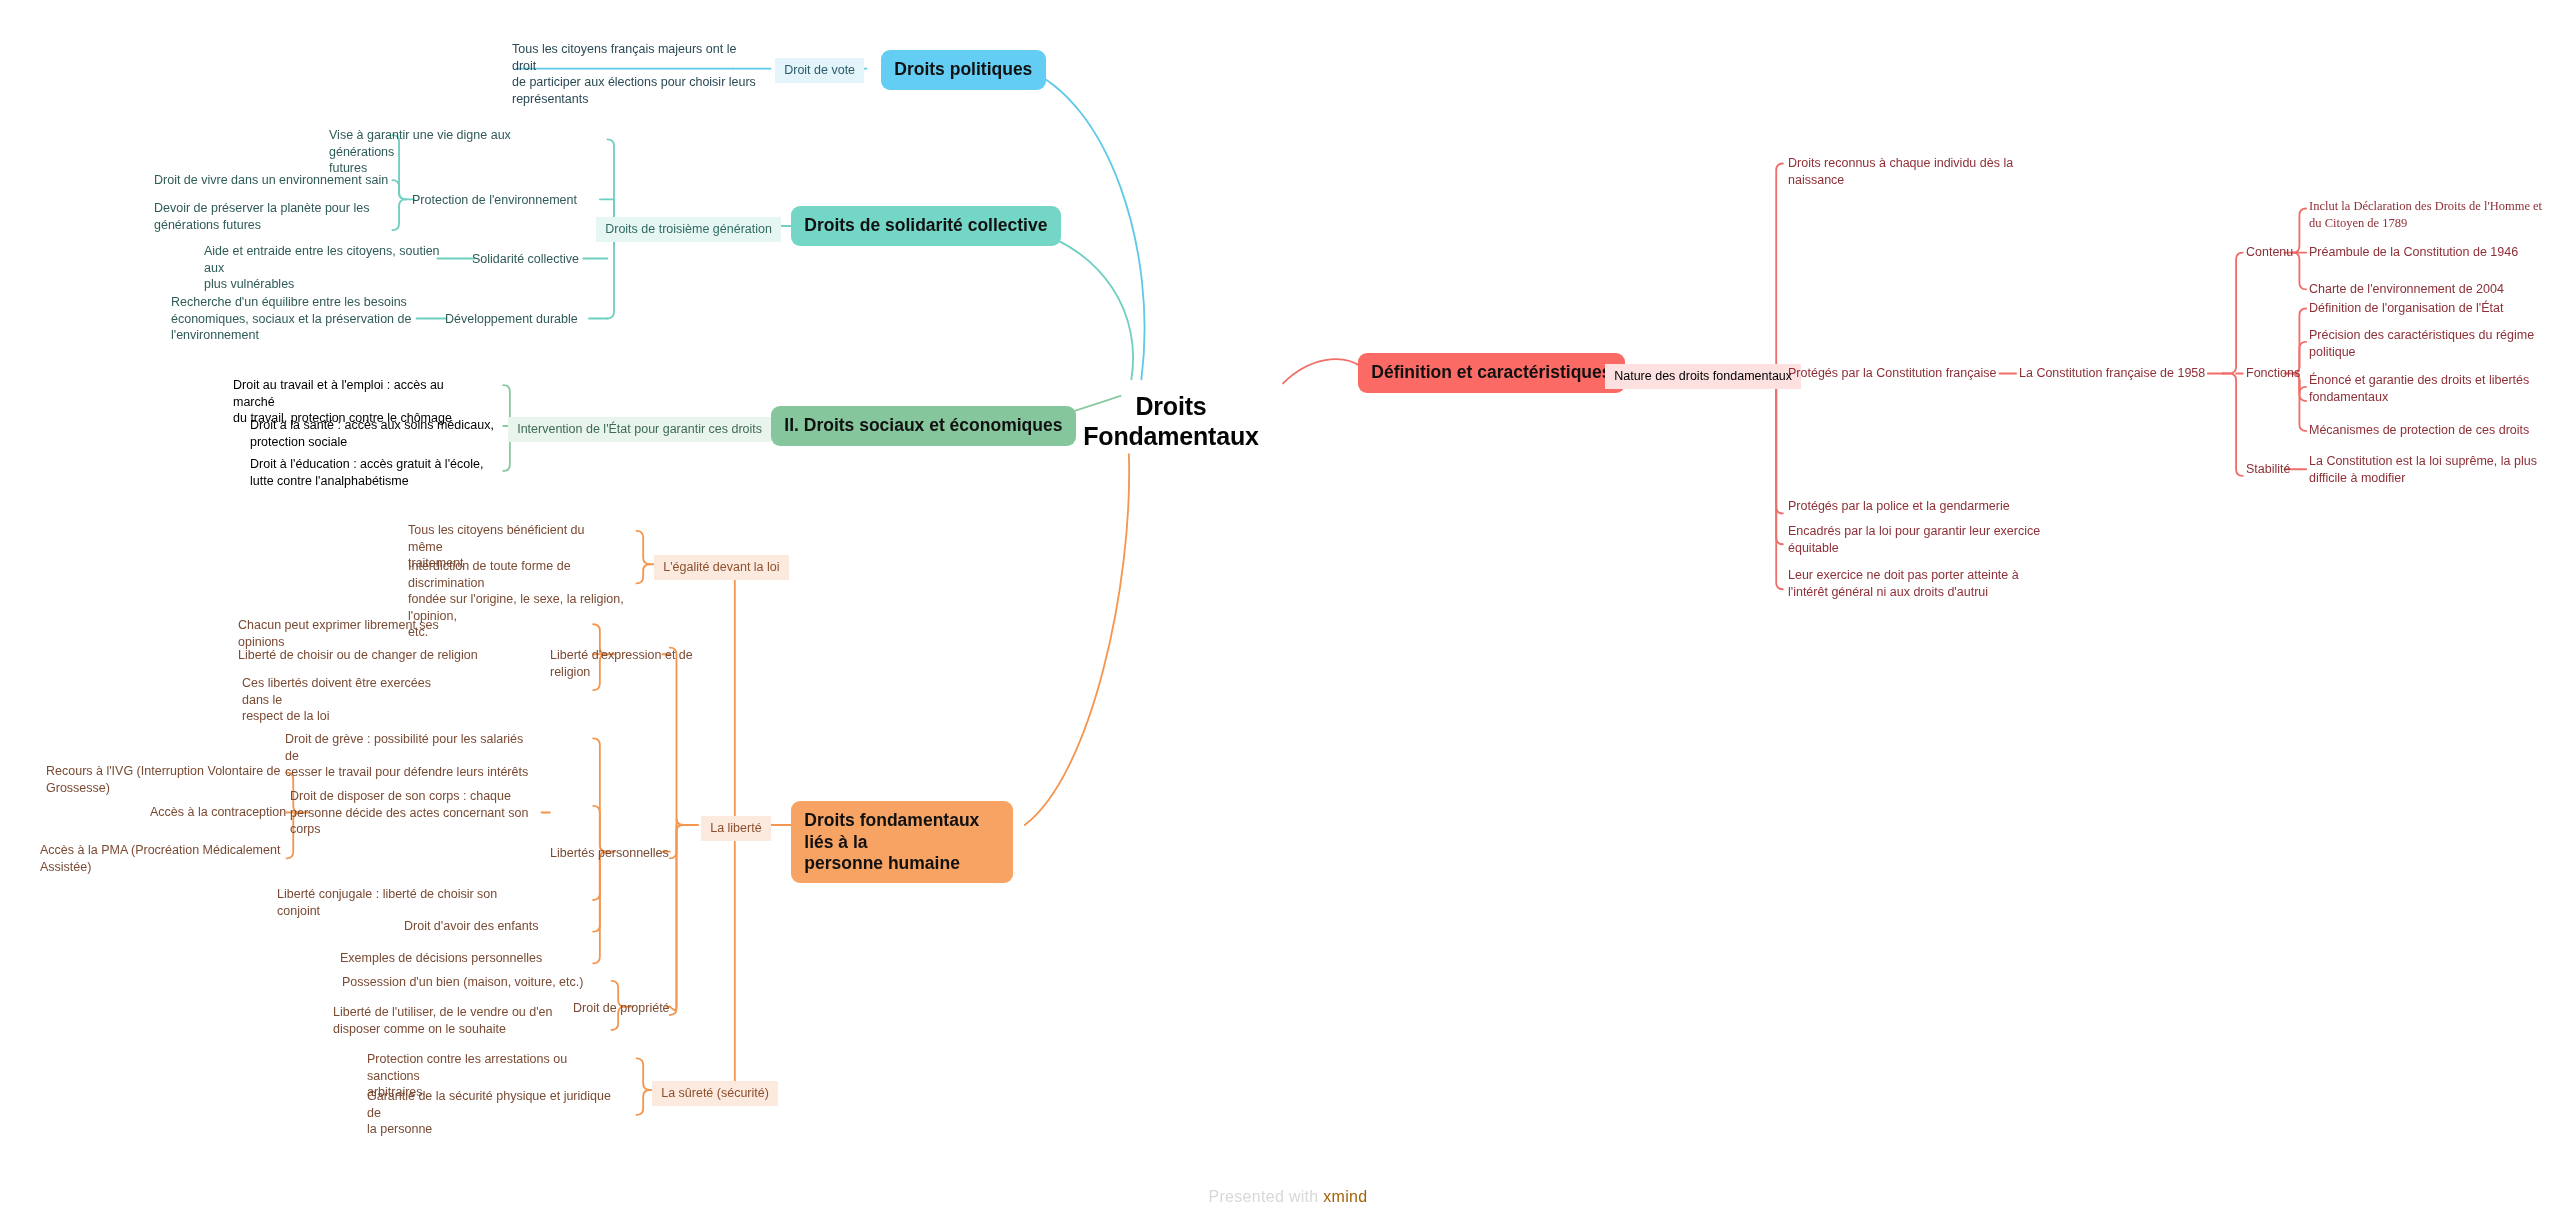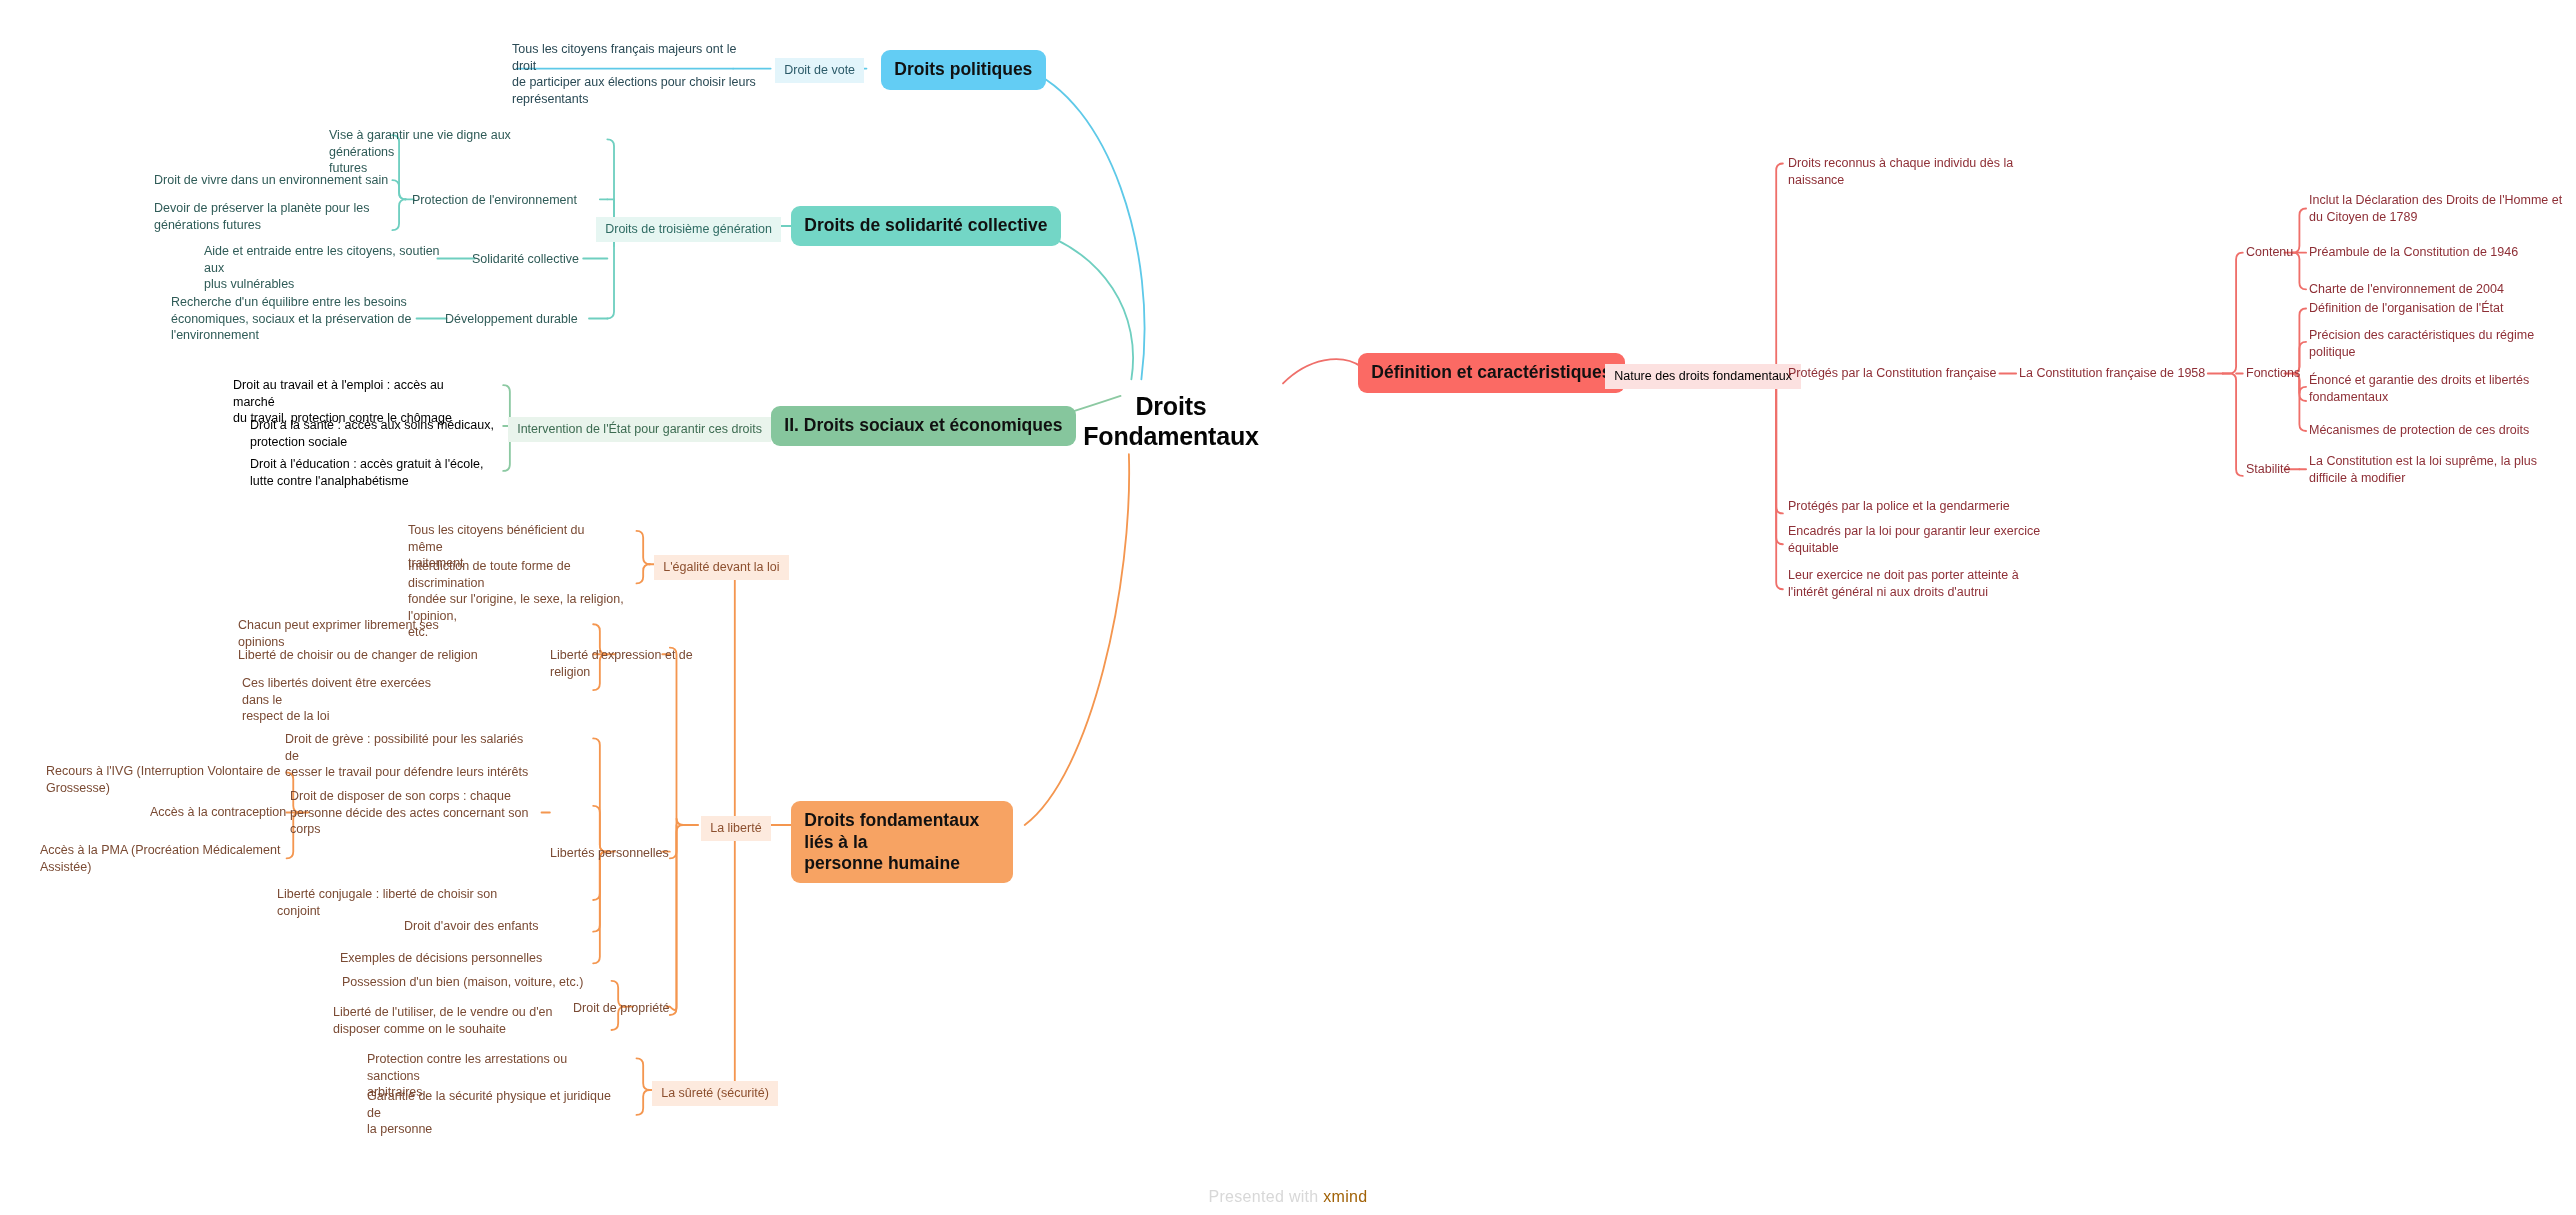--- a/index.html
+++ b/index.html
@@ -301,21 +301,21 @@
     <div class="node leaf dark" style="left:1788px;top:498px;width:275px;">Protégés par la police et la gendarmerie</div>
     <div class="node leaf dark" style="left:1788px;top:523px;width:267px;">Encadrés par la loi pour garantir leur exercice
 équitable</div>
     <div class="node leaf dark" style="left:1788px;top:567px;width:250px;">Leur exercice ne doit pas porter atteinte à
 l'intérêt général ni aux droits d'autrui</div>
 
     <div class="node leaf dark" style="left:1788px;top:365px;width:217px;">Protégés par la Constitution française</div>
     <div class="node leaf dark" style="left:2019px;top:365px;width:200px;">La Constitution française de 1958</div>
 
     <div class="node leaf dark" style="left:2246px;top:244px;width:75px;">Contenu</div>
-    <div class="node leaf dark" style="left:2309px;top:192px;width:258px;">Inclut la Déclaration des Droits de l'Homme et
+    <div class="node leaf dark" style="left:2309px;top:198px;width:258px;font-family:Liberation Serif, serif;">Inclut la Déclaration des Droits de l'Homme et
 du Citoyen de 1789</div>
     <div class="node leaf dark" style="left:2309px;top:244px;width:250px;">Préambule de la Constitution de 1946</div>
     <div class="node leaf dark" style="left:2309px;top:281px;width:250px;">Charte de l'environnement de 2004</div>
 
     <div class="node leaf dark" style="left:2246px;top:365px;width:83px;">Fonctions</div>
     <div class="node leaf dark" style="left:2309px;top:300px;width:250px;">Définition de l'organisation de l'État</div>
     <div class="node leaf dark" style="left:2309px;top:327px;width:250px;">Précision des caractéristiques du régime
 politique</div>
     <div class="node leaf dark" style="left:2309px;top:372px;width:250px;">Énoncé et garantie des droits et libertés
 fondamentaux</div>

